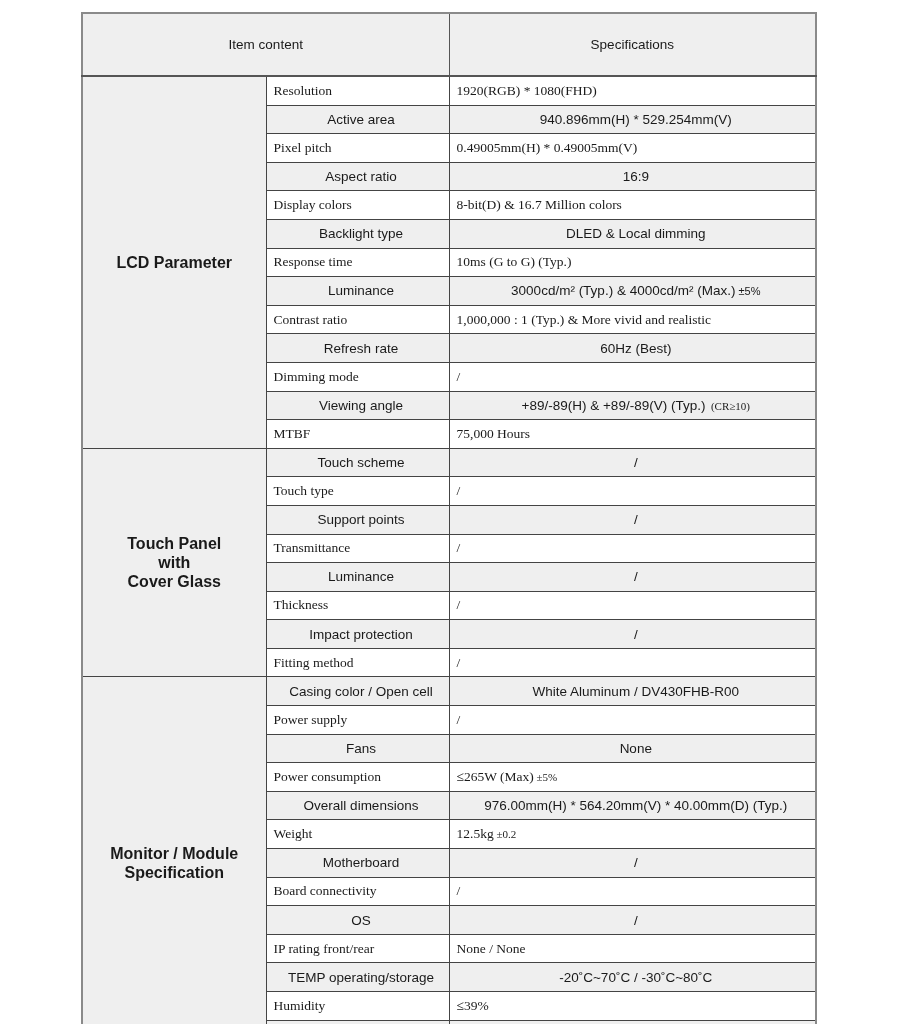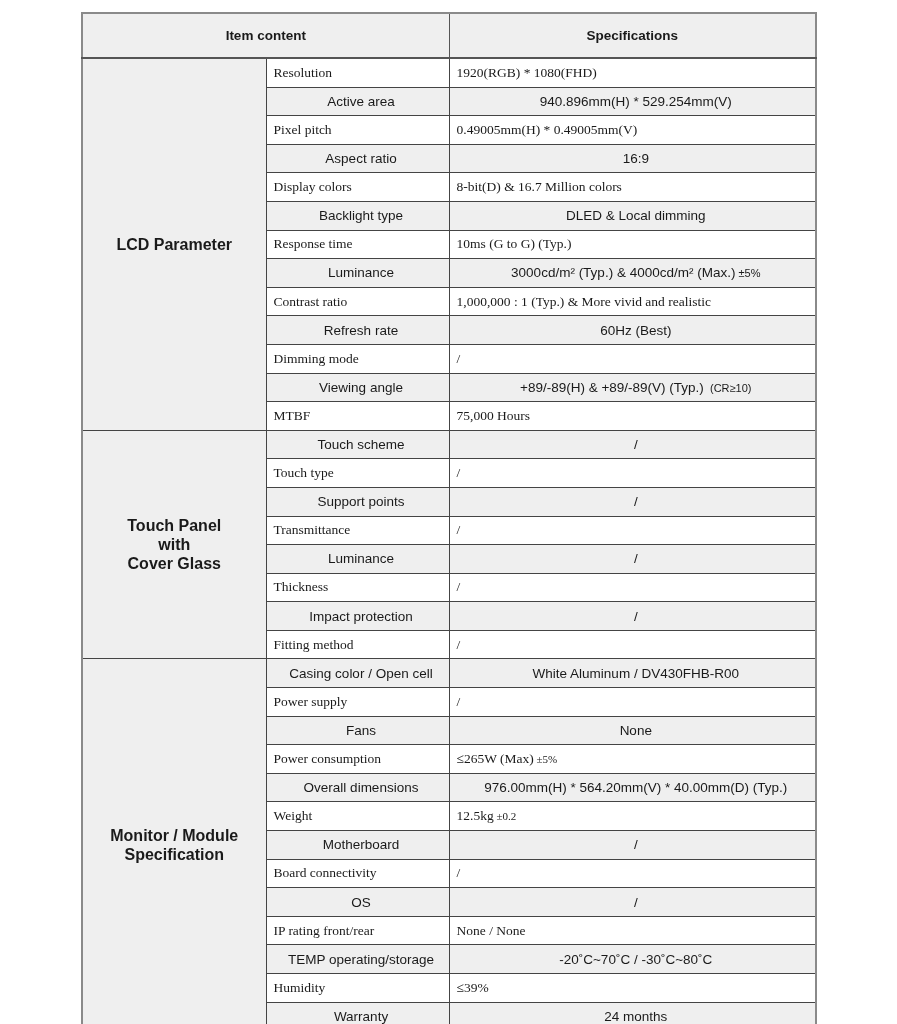--- a/index.html
+++ b/index.html
@@ -7,22 +7,22 @@
          font-family: "Liberation Sans", sans-serif; color: #1a1a1a; }
   table.spec {
     position: absolute; left: 81px; top: 12px; width: 734px;
     border-collapse: collapse; table-layout: fixed;
     border: 2px solid #8a8a8a;
   }
   table.spec col.c1 { width: 184px; }
   table.spec col.c2 { width: 183px; }
   table.spec col.c3 { width: 367px; }
   table.spec th {
-    height: 27px; background: #efefef; font-weight: bold; font-size: 13.5px;
-    text-align: center; border: 1px solid #555; border-bottom: 2px solid #555; padding: 8px;
+    height: 27px; background: #efefef; font-weight: normal; font-size: 13.5px;
+    text-align: center; border: 1px solid #555; border-bottom: 2px solid #555; padding: 17px;
   }
   table.spec td {
     height: 27.6px; padding: 0 0 0 7px; font-size: 13.5px; border: 1px solid #444;
     white-space: nowrap; overflow: hidden;
   }
   table.spec tr.odd td.lbl, table.spec tr.odd td.val { background: #efefef; text-align: center; }
   table.spec tr.even td.lbl, table.spec tr.even td.val { background: #ffffff; font-family: Liberation Serif, serif; }
   table.spec td.group {
     background: #efefef; text-align: center; font-weight: bold; font-size: 16px;
     padding: 4px; white-space: normal; line-height: 19px; border-left: none;
@@ -88,21 +88,21 @@
       <tr class="odd">
         <td class="lbl">Refresh rate</td>
         <td class="val"><span>60Hz (Best)</span></td>
       </tr>
       <tr class="even">
         <td class="lbl">Dimming mode</td>
         <td class="val"><span>/</span></td>
       </tr>
       <tr class="odd">
         <td class="lbl">Viewing angle</td>
-        <td class="val"><span>+89/-89(H) &amp; +89/-89(V) (Typ.)</span><span class="small" style="white-space: pre;">  (CR≥10)</span></td>
+        <td class="val"><span>+89/-89(H) &amp; +89/-89(V) (Typ.)</span><span class="small" style="white-space: pre; font-family: Liberation Serif, serif;">  (CR≥10)</span></td>
       </tr>
       <tr class="even">
         <td class="lbl">MTBF</td>
         <td class="val"><span>75,000 Hours</span></td>
       </tr>
       <tr class="odd sect-start">
         <td class="group" rowspan="8">
           <div>Touch Panel</div>
           <div>with</div>
           <div>Cover Glass</div>

